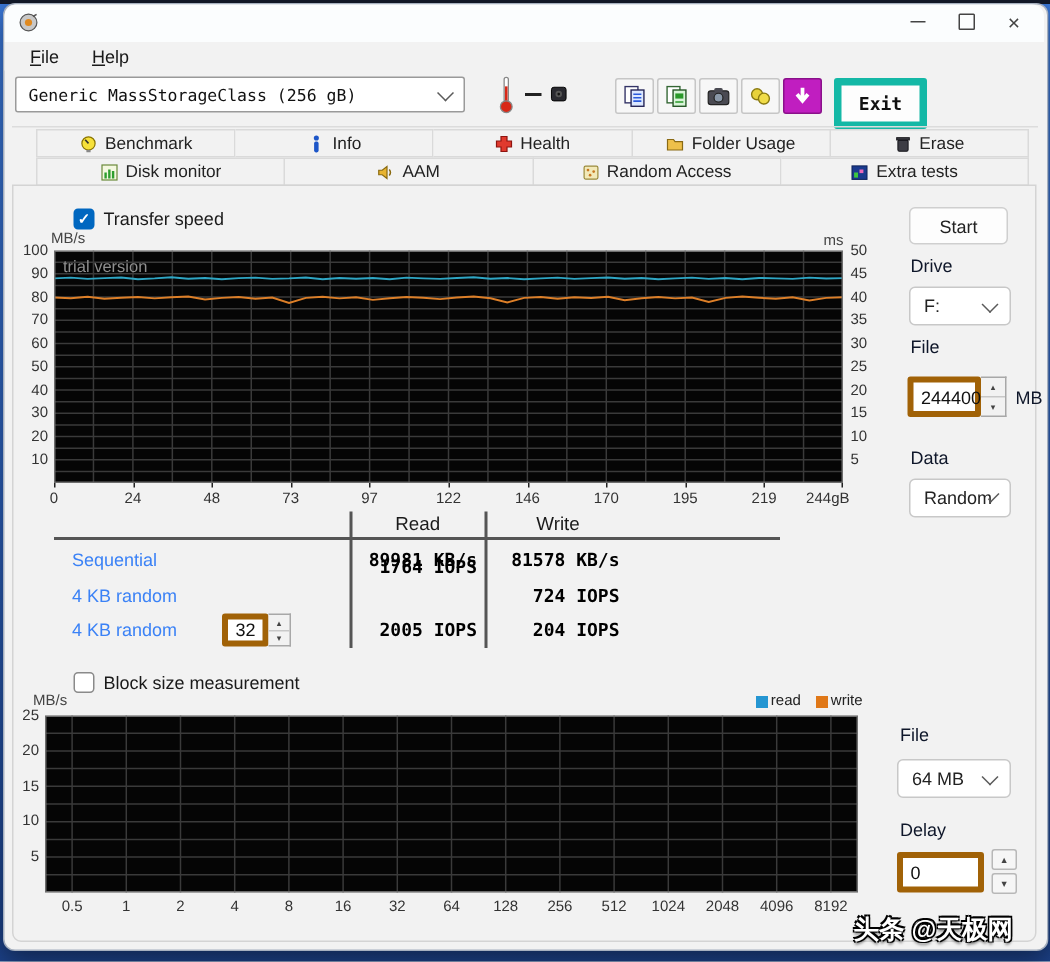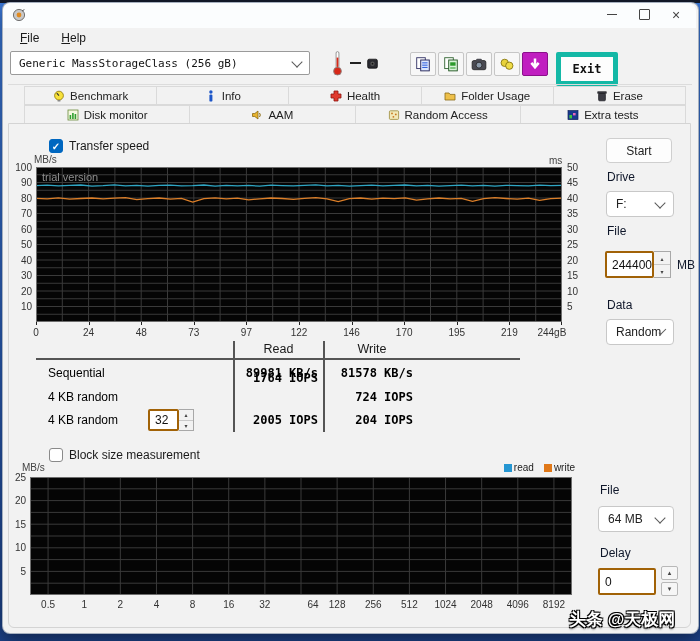--- a/index.html
+++ b/index.html
@@ -45,28 +45,28 @@
   .cb-label{font-size:12px;color:#1a1a1a}
   
   .axis-label{font-size:10px;color:#444}
   .ytick{position:absolute;font-size:10px;color:#333;white-space:nowrap}
   .xtick{position:absolute;font-size:10px;color:#333;white-space:nowrap;transform:translateX(-50%)}
   .tickmark{position:absolute;width:1px;height:3px;background:#222;top:0}
   
   .ctl-label{font-size:12px;color:#0f172a}
   .btn11{background:#fdfdfd;border:1px solid #cfcfcf;border-radius:4px;display:flex;align-items:center;justify-content:center;font-size:12px;color:#222;box-sizing:border-box}
   .dd11{background:#fff;border:1px solid #c8c8c8;border-radius:4px;display:flex;align-items:center;padding:0 9px;font-size:12px;color:#222;box-sizing:border-box}
-  .spinbox{background:#fff;border:2px solid #a16207;border-radius:2px;display:flex;align-items:center;padding:0 5px;font-size:12px;color:#111;box-sizing:border-box}
+  .spinbox{background:#fff;border:4px solid #a16207;border-radius:2px;display:flex;align-items:center;padding:0 5px;font-size:12px;color:#111;box-sizing:border-box}
   .spincol{display:flex;flex-direction:column;border:1px solid #a8a8a8;border-left:none;box-sizing:border-box;background:#f2f2f2}
   .spincol div{flex:1;display:flex;align-items:center;justify-content:center;font-size:6px;color:#444;border-bottom:1px solid #c8c8c8}
   .spincol div:last-child{border-bottom:none}
   .sqbtn{background:#f6f6f6;border:1px solid #b8b8b8;border-radius:2px;display:flex;align-items:center;justify-content:center;font-size:7px;color:#444;box-sizing:border-box}
   
   .res-header{font-size:12.5px;color:#1a1a1a;text-align:center}
-  .res-label{font-size:12px;color:#000000}
+  .res-label{font-size:12px;color:#3b82f6}
   .res-val{font-family:"DejaVu Sans Mono",monospace;font-size:12px;font-weight:bold;color:#000;text-align:right}
   .tbl-line{background:#555}
   
   #legend{display:flex;justify-content:flex-end;gap:10px;align-items:center}
   .leg-item{display:flex;align-items:center;gap:2px;font-size:10px;color:#222}
   .leg-sq{width:8px;height:8px}
   
   #watermark{left:569px;top:608px;width:130px;font-size:17px;font-weight:bold;color:#fff;
              font-family:sans-serif;white-space:nowrap;
              text-shadow:-1px -1px 0 #000,1px -1px 0 #000,-1px 1px 0 #000,1px 1px 0 #000,0 2px 2px rgba(0,0,0,.5)}
@@ -439,21 +439,21 @@
       <span class="ytick" style="right: 0px; width: 100%; top: 88.9px;">5</span>
     </div>
   <div id="c2-xlab" class="abs" style="left:30px;top:599px;width:542px;height:12px">
       <span class="xtick" style="left: 18.0667px;">0.5</span>
       <span class="xtick" style="left: 54.2px;">1</span>
       <span class="xtick" style="left: 90.3333px;">2</span>
       <span class="xtick" style="left: 126.467px;">4</span>
       <span class="xtick" style="left: 162.6px;">8</span>
       <span class="xtick" style="left: 198.733px;">16</span>
       <span class="xtick" style="left: 234.867px;">32</span>
-      <span class="xtick" style="left: 271px; margin-left: 12px;">64</span>
+      <span class="xtick" style="left: 271px;">64</span>
       <span class="xtick" style="left: 307.133px;">128</span>
       <span class="xtick" style="left: 343.267px;">256</span>
       <span class="xtick" style="left: 379.4px;">512</span>
       <span class="xtick" style="left: 415.533px;">1024</span>
       <span class="xtick" style="left: 451.667px;">2048</span>
       <span class="xtick" style="left: 487.8px;">4096</span>
       <span class="xtick" style="left: 523.933px;">8192</span>
     </div>
 
   <div class="abs ctl-label" style="left:600px;top:483px">File</div>

